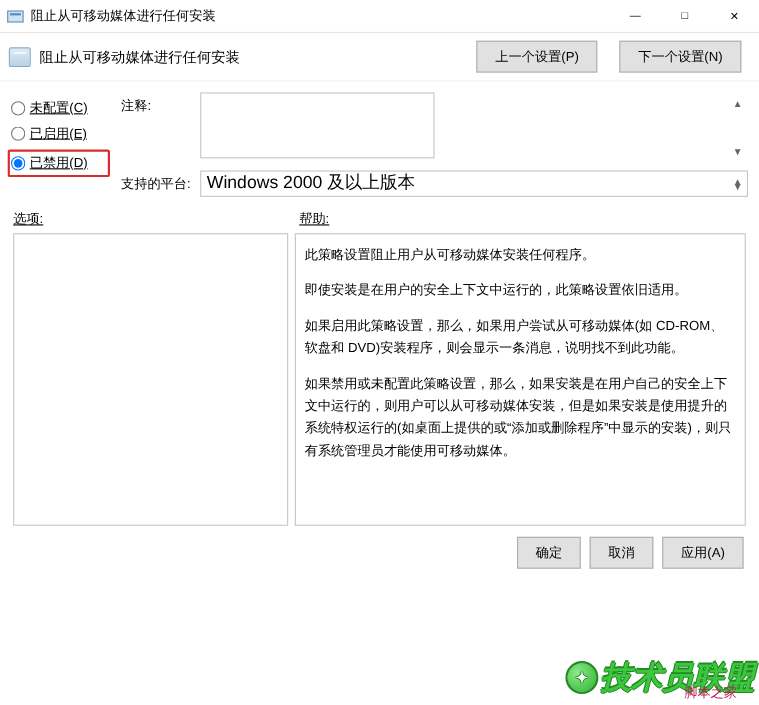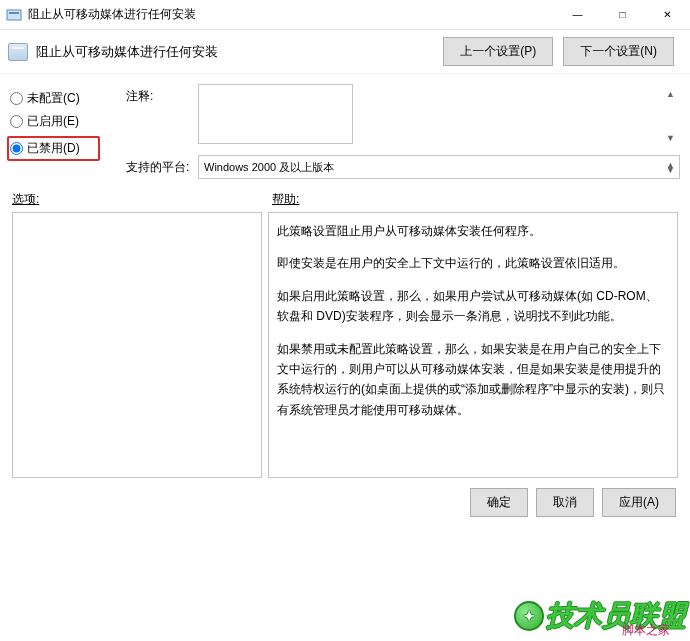--- a/index.html
+++ b/index.html
@@ -49,59 +49,59 @@
     background: linear-gradient(#dfeaf4, #b9d1e8);
     border: 1px solid #8aa9c7;
     border-radius: 2px;
     position: relative;
   }
   .toolbar-icon::after{
     content:""; position:absolute; top:3px; left:3px; right:3px; height:2px;
     background:#fff; opacity:.7;
   }
   .toolbar-title { font-size: 13px; }
-  .nav-buttons { display: flex; gap: 10px; margin-right: 8px; }
+  .nav-buttons { display: flex; gap: 20px; margin-right: 8px; }
   .btn {
     border: 1px solid #adadad;
     background: #e1e1e1;
     padding: 5px 16px;
     font-size: 12px;
     font-family: inherit;
     cursor: default;
   }
 
   .config-area {
     display: flex;
     padding: 4px 10px 8px 10px;
     gap: 10px;
   }
   .radio-col {
     display: flex; flex-direction: column;
     gap: 6px;
     padding-top: 12px;
     width: 90px;
   }
-  .radio-row { display: flex; align-items: center; gap: 4px; font-size: 12px; }
+  .radio-row { display: flex; align-items: center; gap: 4px; font-size: 12px; text-decoration: underline; }
   .radio-row input[type=radio] { margin: 0; }
   .radio-highlight {
     border: 2px solid #d92c2c;
     border-radius: 2px;
     padding: 2px 2px 2px 1px;
     margin-left: -3px;
   }
   .right-col { flex: 1; display: flex; flex-direction: column; gap: 8px; padding-top:6px; }
   .field-row { display: flex; align-items: flex-start; gap: 8px; }
-  .field-label { width: 64px; text-align: left; padding-top: 4px; font-size:12px;margin-left:16px; }
+  .field-label { width: 64px; text-align: left; padding-top: 4px; font-size:12px; }
   .textbox {
     flex: 1;
     border: 1px solid #c5c5c5;
     background: #fff;
     height: 60px;
     padding: 3px 5px;
-    font-size: 11px;
+    font-size: 16px;
     font-family: inherit;
     resize: none;
     position: relative;
   }
   .textbox-wrap { flex:1; position:relative; }
   .platform-box {
     height: 24px;
     line-height: 18px;
     padding: 2px 5px;
   }

